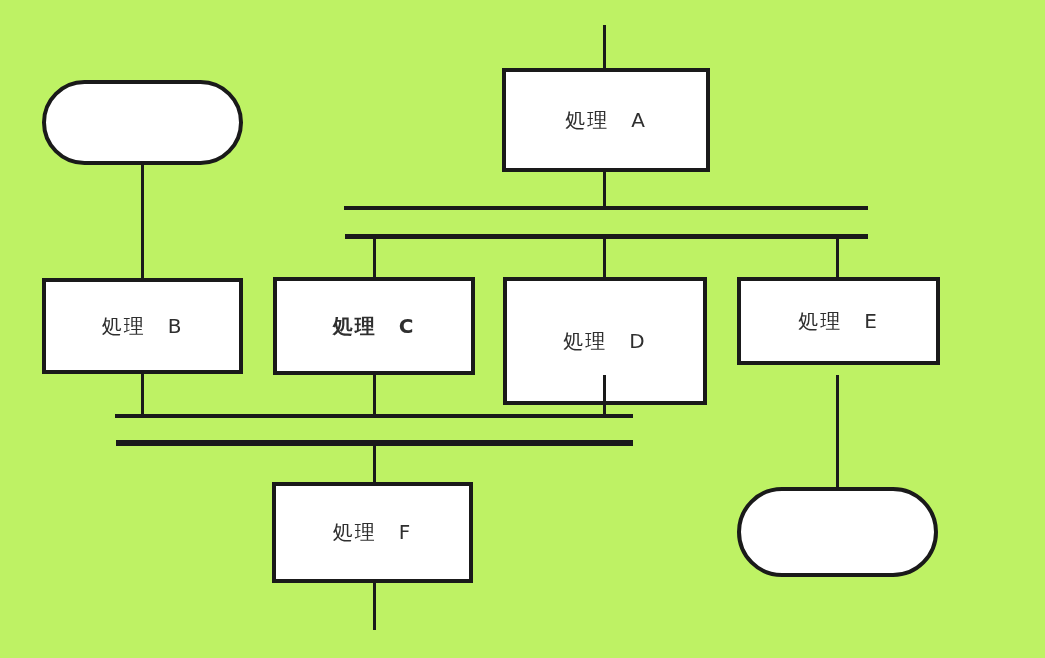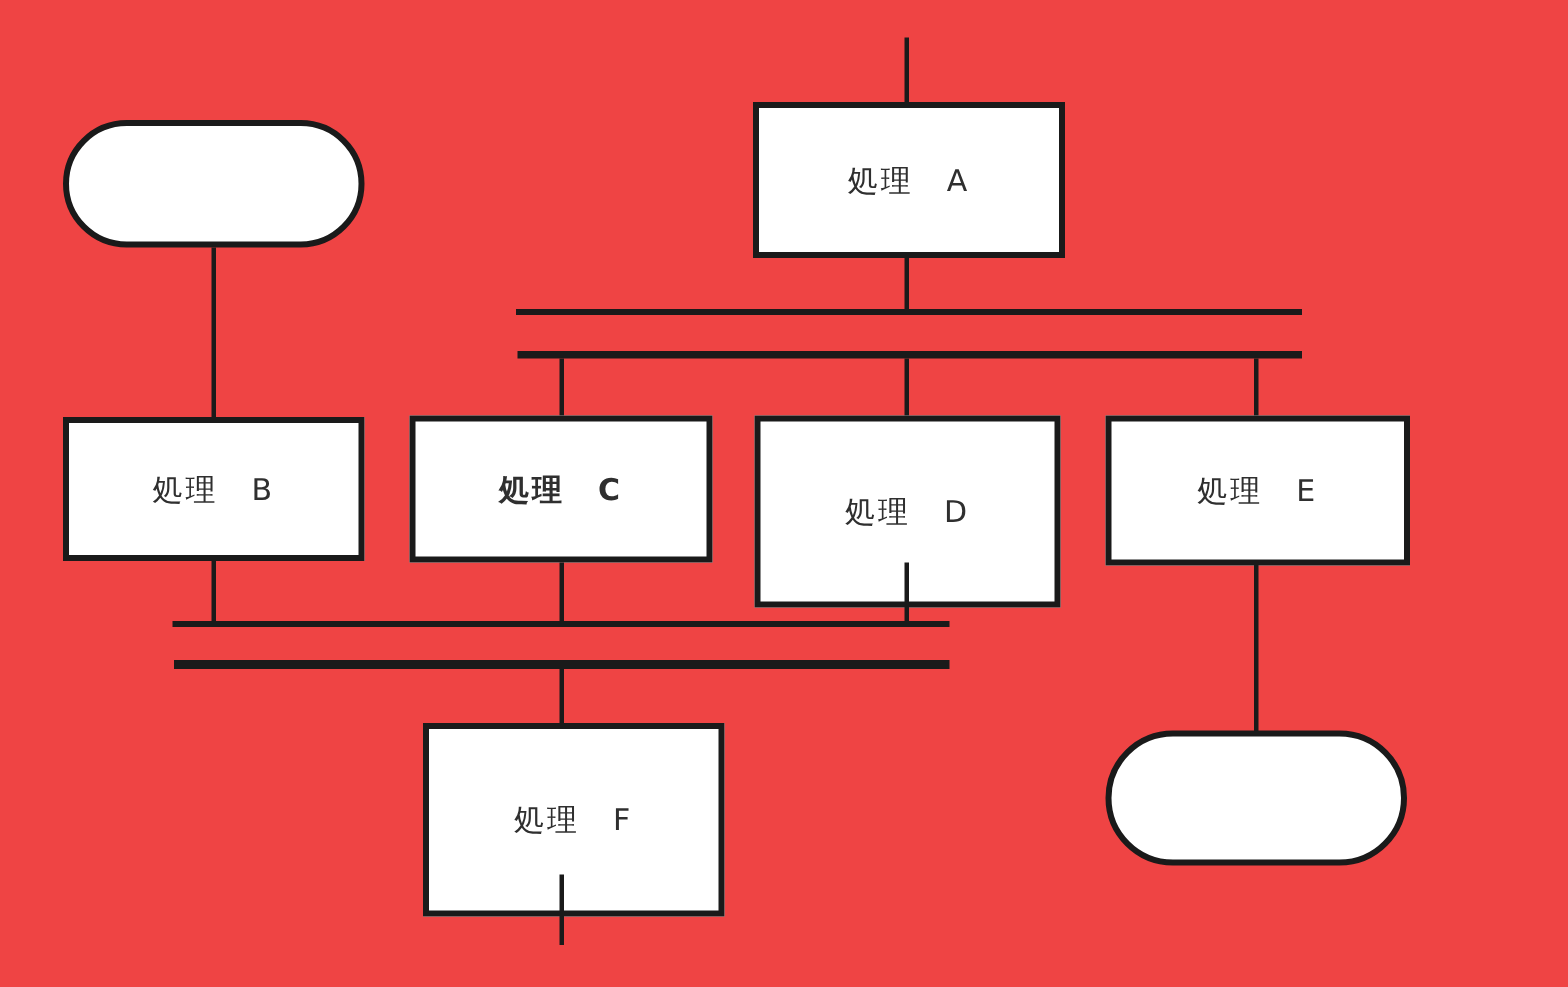--- a/index.html
+++ b/index.html
@@ -1,20 +1,20 @@
 <!DOCTYPE html>
 <html><head>
 <meta charset="utf-8">
 <style>
   html, body { margin: 0; padding: 0; background: #fff; }
   #canvas {
     position: relative;
     width: 1045px;
     height: 658px;
-    background: #ef4444;
+    background: #bef264;
     font-family: "DejaVu Sans", "Liberation Sans", sans-serif;
     overflow: hidden;
   }
   .vline {
     position: absolute;
     width: 3px;
     background: #1a1a1a;
   }
   .hbar {
     position: absolute;
@@ -69,34 +69,34 @@
 
   <div class="box" style="left:42px; top:278px; width:201px; height:96px;">
     <span class="node-label">処理　B</span>
   </div>
   <div class="box" style="left:273px; top:277px; width:202px; height:98px;font-weight:bold;">
     <span class="node-label">処理　C</span>
   </div>
   <div class="box" style="left:503px; top:277px; width:204px; height:128px;">
     <span class="node-label">処理　D</span>
   </div>
-  <div class="box" style="left:737px; top:277px; width:203px; height:100px;">
+  <div class="box" style="left:737px; top:277px; width:203px; height:88px;">
     <span class="node-label">処理　E</span>
   </div>
 
   <div class="vline" style="left:141px; top:374px; height:42px;"></div>
   <div class="vline" style="left:373px; top:375px; height:41px;"></div>
   <div class="vline" style="left:603px; top:375px; height:41px;"></div>
 
   <div class="hbar" style="left:115px; top:414px; width:518px; height:4px;"></div>
   <div class="hbar" style="left:116px; top:440px; width:517px; height:6px;"></div>
 
   <div class="vline" style="left:373px; top:446px; height:38px;"></div>
 
-  <div class="box" style="left:282px; top:482px; width:201px; height:129px;justify-content:center;">
+  <div class="box" style="left:272px; top:482px; width:201px; height:101px;justify-content:center;">
     <span class="node-label">処理　F</span>
   </div>
 
   <div class="vline" style="left:373px; top:583px; height:47px;"></div>
 
   <div class="vline" style="left:836px; top:375px; height:113px;"></div>
 
   <div class="terminator" style="left:737px; top:487px; width:201px; height:90px;"></div>
 
 </div>

